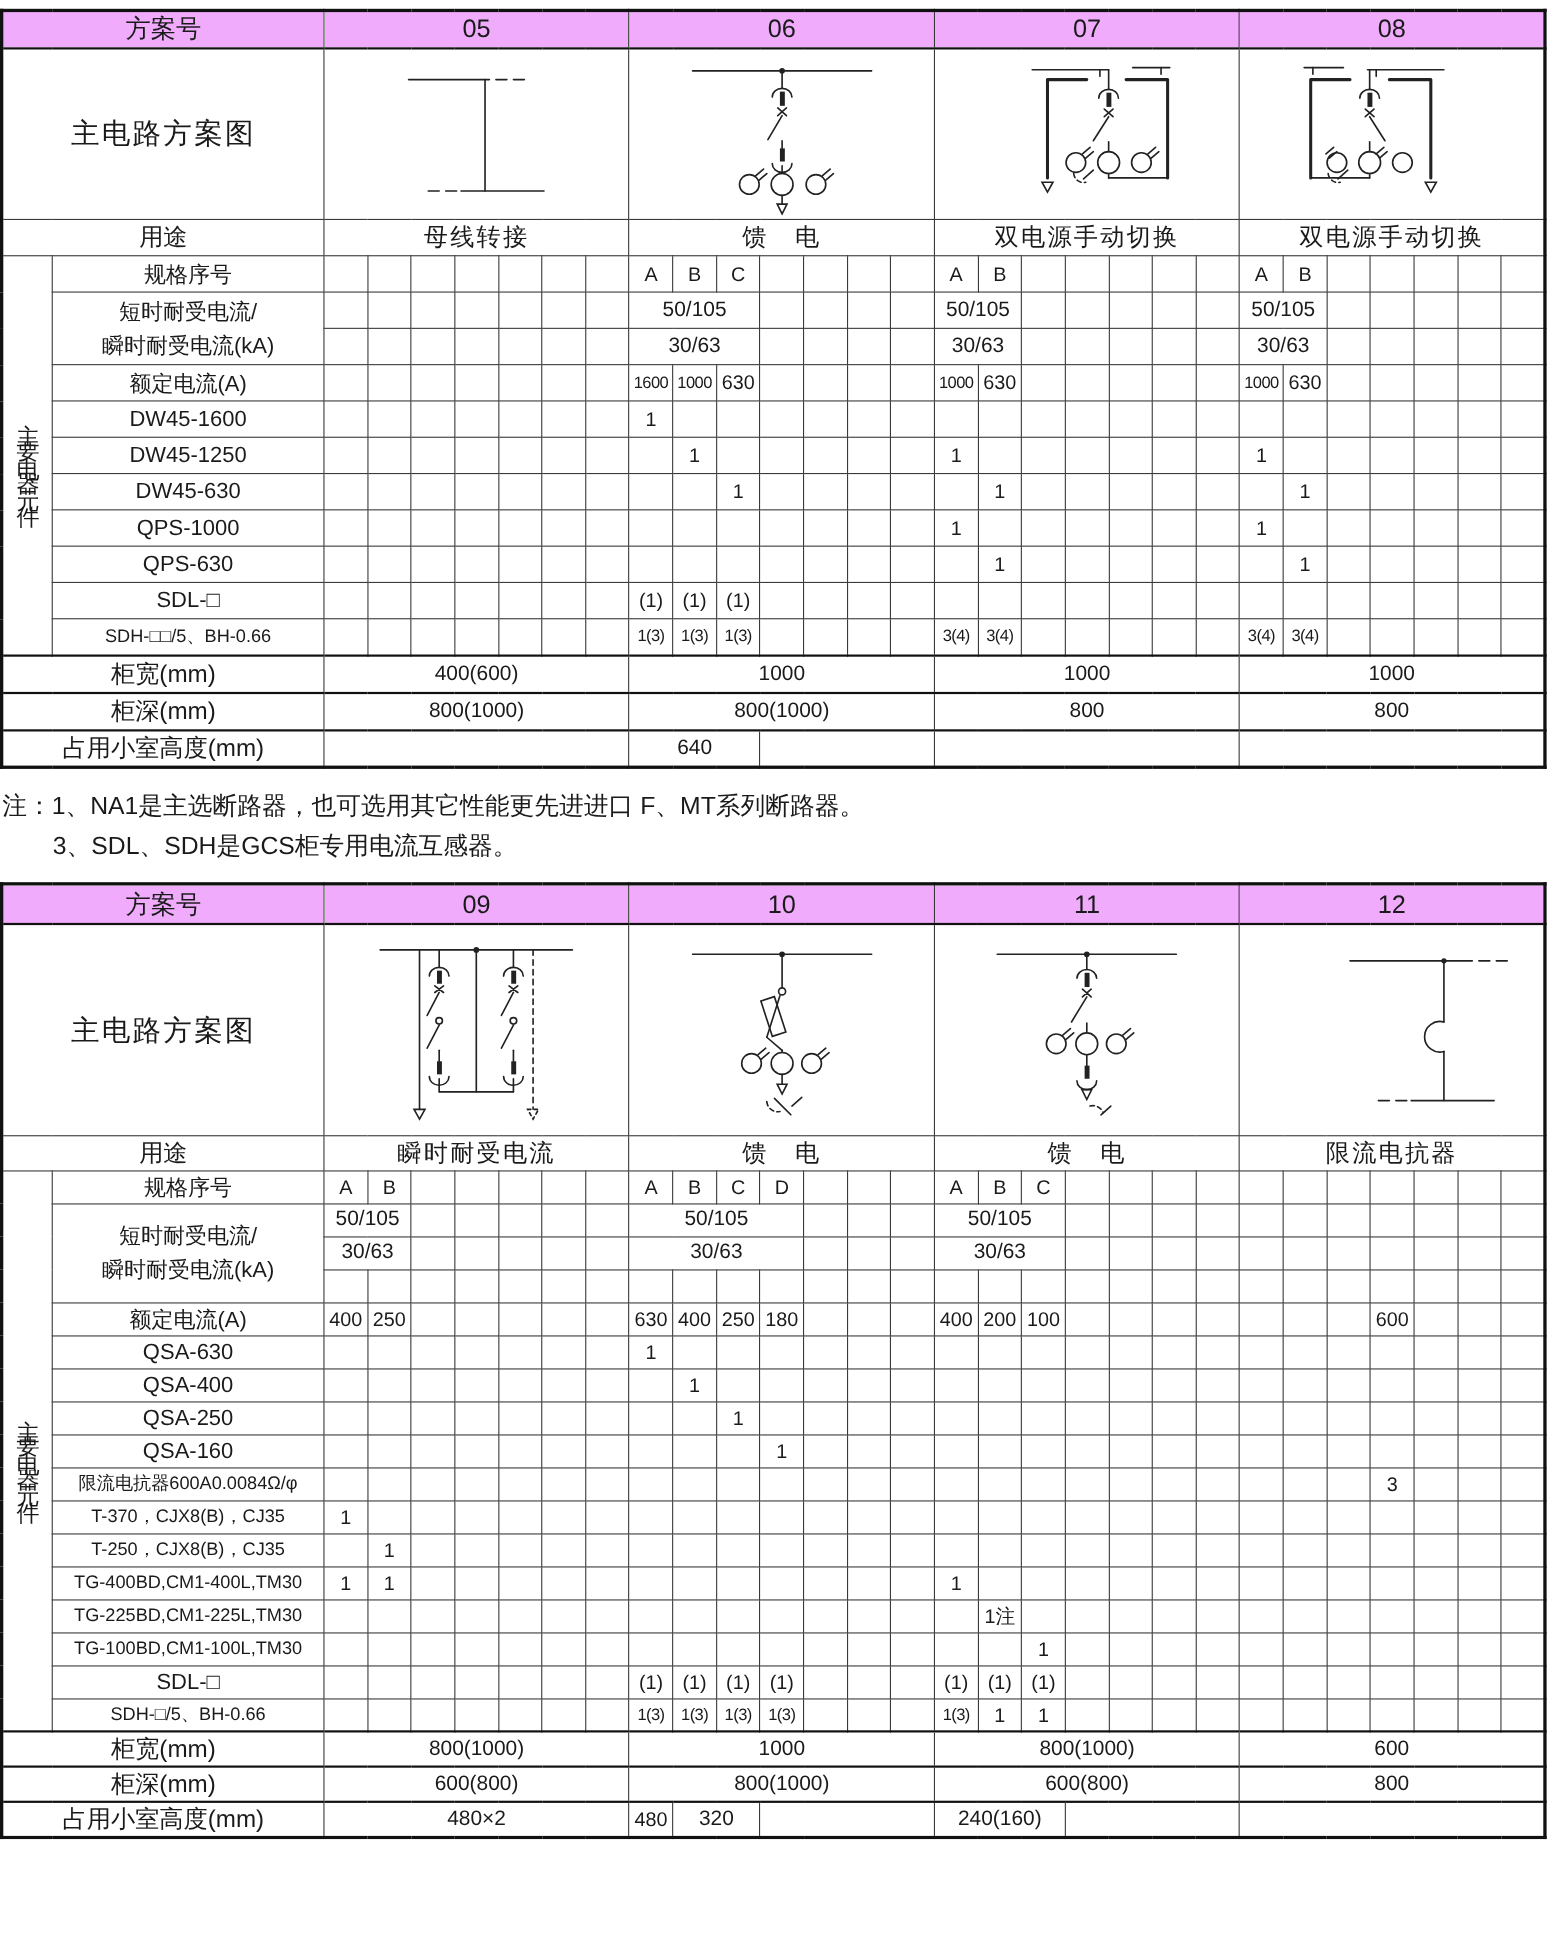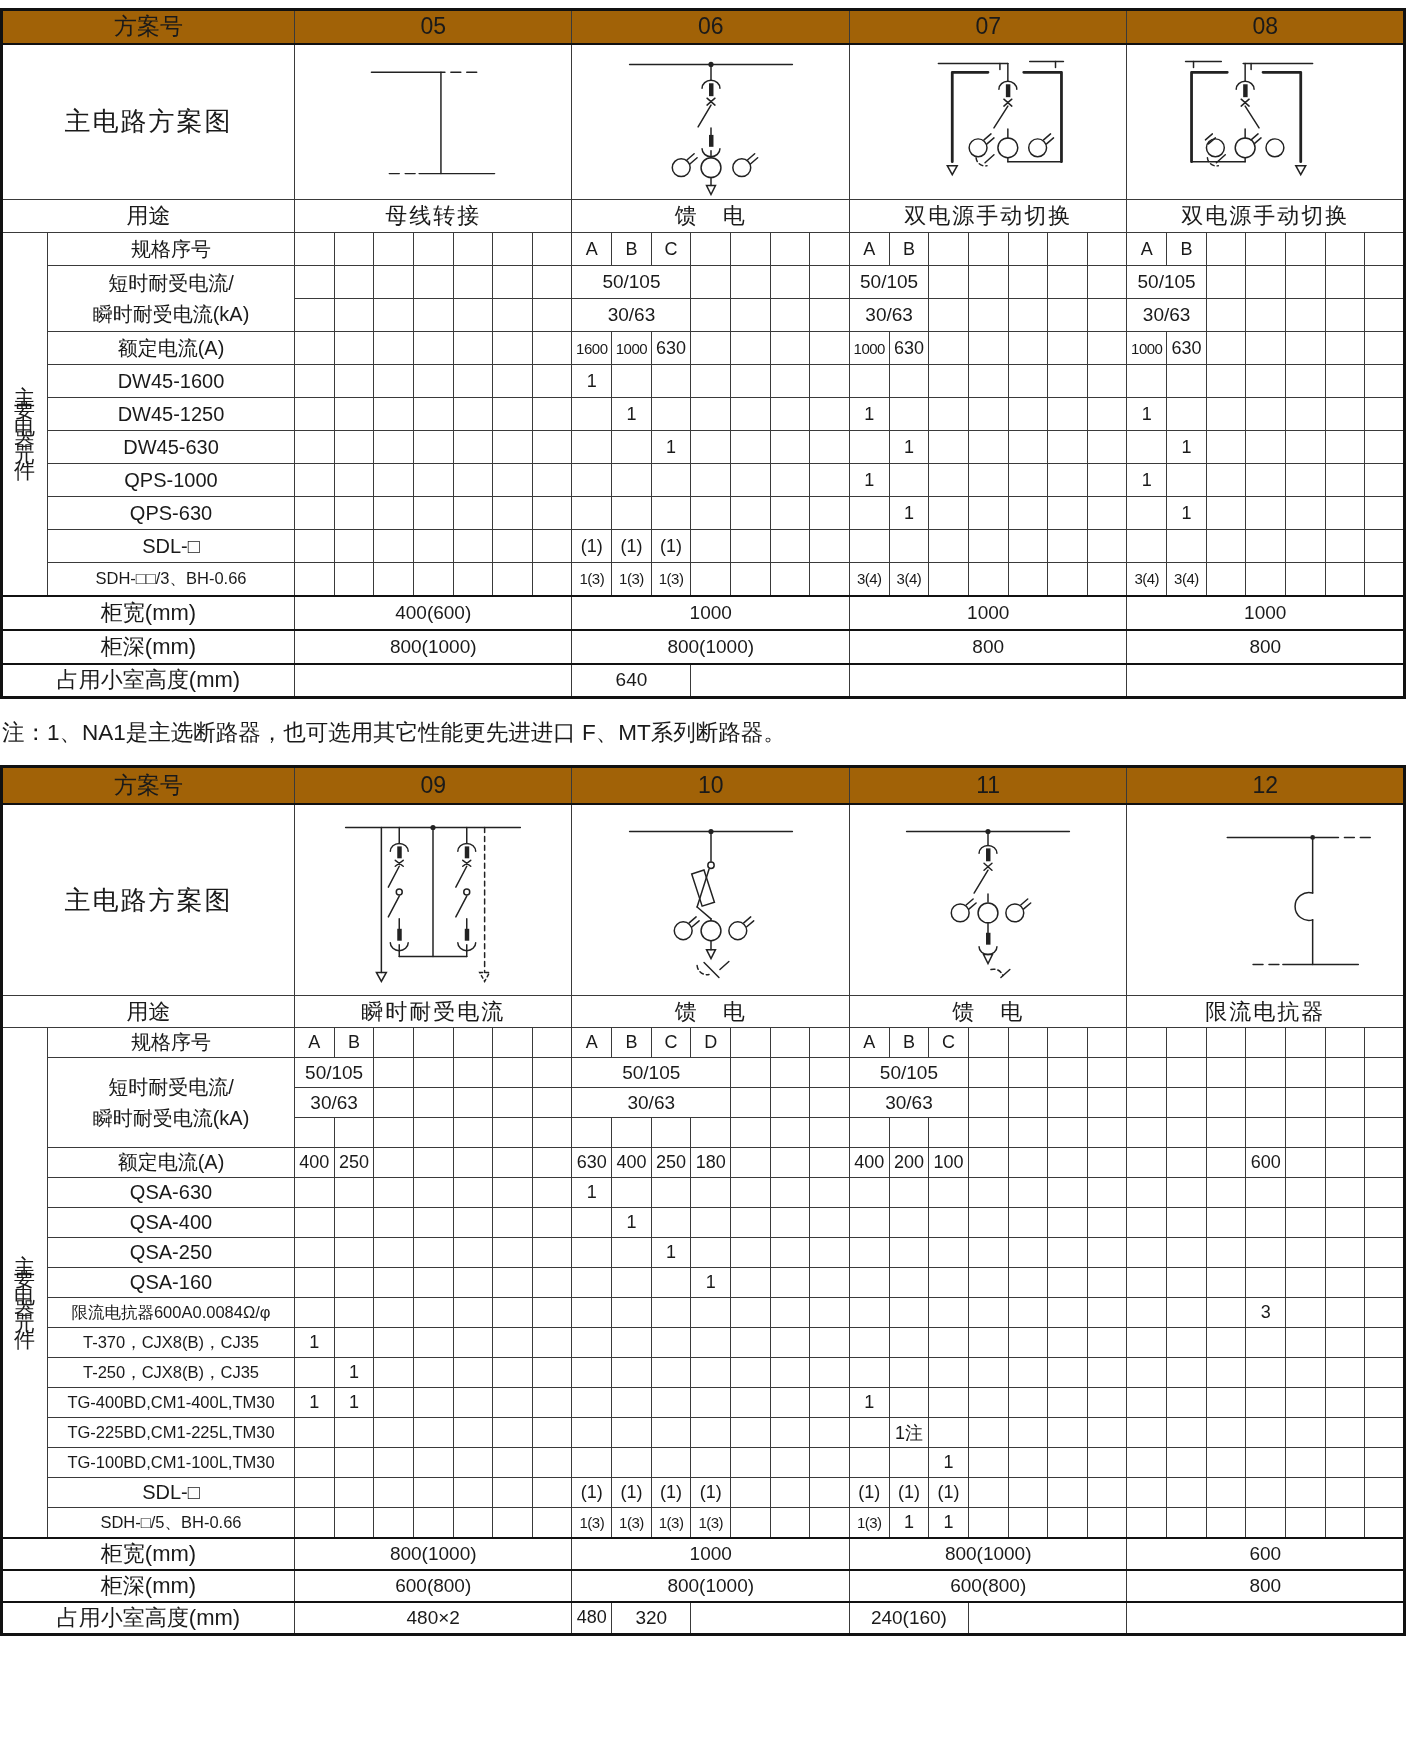--- a/index.html
+++ b/index.html
@@ -1,20 +1,20 @@
 <!DOCTYPE html>
 <html><head>
 <meta charset="utf-8">
 <style>
   html,body{margin:0;padding:0;background:#ffffff;}
   .page{width:1407px;box-sizing:border-box;padding:8px 0 0 0;background:#fff;
         font-family:"Liberation Sans","DejaVu Sans",sans-serif;color:#1a1a1a;}
   table.sch{border-collapse:collapse;table-layout:fixed;width:1406px;border:3px solid #111;}
   table.sch td{border:1px solid #3a3a3a;padding:0;text-align:center;vertical-align:middle;overflow:hidden;}
-  tr.hdr td{background:#a16207;font-size:23px;border-bottom:2px solid #111;}
+  tr.hdr td{background:#f0abfc;font-size:23px;border-bottom:2px solid #111;}
   td.diaglabel{font-size:26px;letter-spacing:2px;}
   td.diagcell{border-bottom:2px solid #222;}
   td.diaglabel{border-bottom:2px solid #222;}
   td.uselabel,td.botlabel{text-align:left;padding-left:58px;font-size:22px;}
   td.usage{font-size:22px;letter-spacing:2px;}
   td.speclabel{text-align:left;padding-left:28px;font-size:20px;white-space:nowrap;}
   td.speclabel.sm{font-size:16.5px;}
   td.speclabel .l2{margin-top:4px;}
   td.strip{width:46px;}
   .vert{writing-mode:vertical-rl;text-orientation:upright;font-size:21px;letter-spacing:15px;
@@ -469,21 +469,21 @@
             <td class="val"></td>
             <td class="val"></td>
             <td class="val"></td>
             <td class="val"></td>
             <td class="val"></td>
             <td class="val"></td>
             <td class="val"></td>
             <td class="val"></td>
           </tr>
           <tr style="height: 33px;">
-            <td class="speclabel sm" rowspan="1">SDH-□□/3、BH-0.66</td>
+            <td class="speclabel sm" rowspan="1">SDH-□□/5、BH-0.66</td>
             <td class="val"></td>
             <td class="val"></td>
             <td class="val"></td>
             <td class="val"></td>
             <td class="val"></td>
             <td class="val"></td>
             <td class="val"></td>
             <td class="val sm" colspan="1">1(3)</td>
             <td class="val sm" colspan="1">1(3)</td>
             <td class="val sm" colspan="1">1(3)</td>
@@ -526,20 +526,21 @@
             <td class="val mv" colspan="3">640</td>
             <td class="val mv" colspan="4"></td>
             <td class="val mv" colspan="7"></td>
             <td class="val mv" colspan="7"></td>
           </tr>
         </tbody>
       </table>
     </div>
   <div class="notes" id="notes-slot">
       <div class="note-line">注：1、NA1是主选断路器，也可选用其它性能更先进进口 F、MT系列断路器。</div>
+      <div class="note-line indent">3、SDL、SDH是GCS柜专用电流互感器。</div>
     </div>
   <div id="table-slot-1">
       <table class="sch">
         <colgroup>
           <col style="width: 46px;">
           <col style="width: 247px;">
           <col>
           <col>
           <col>
           <col>

